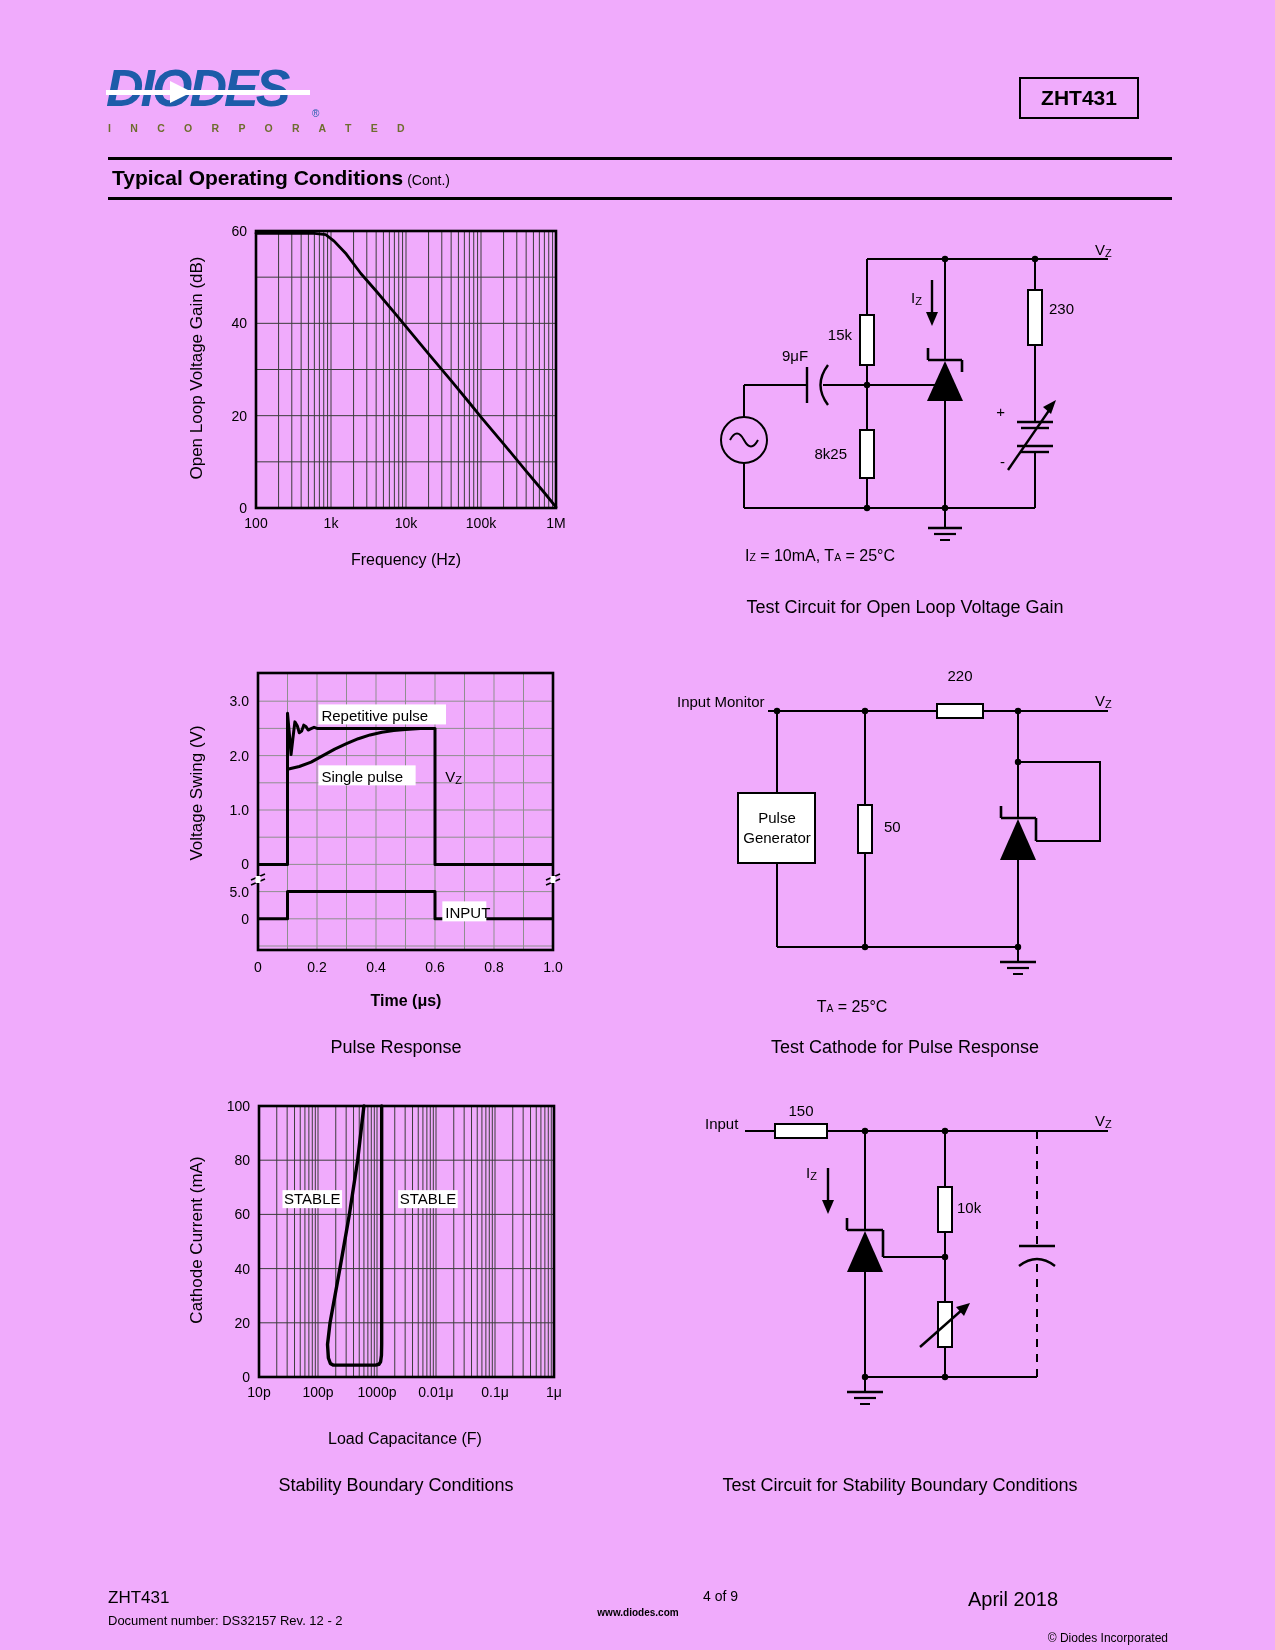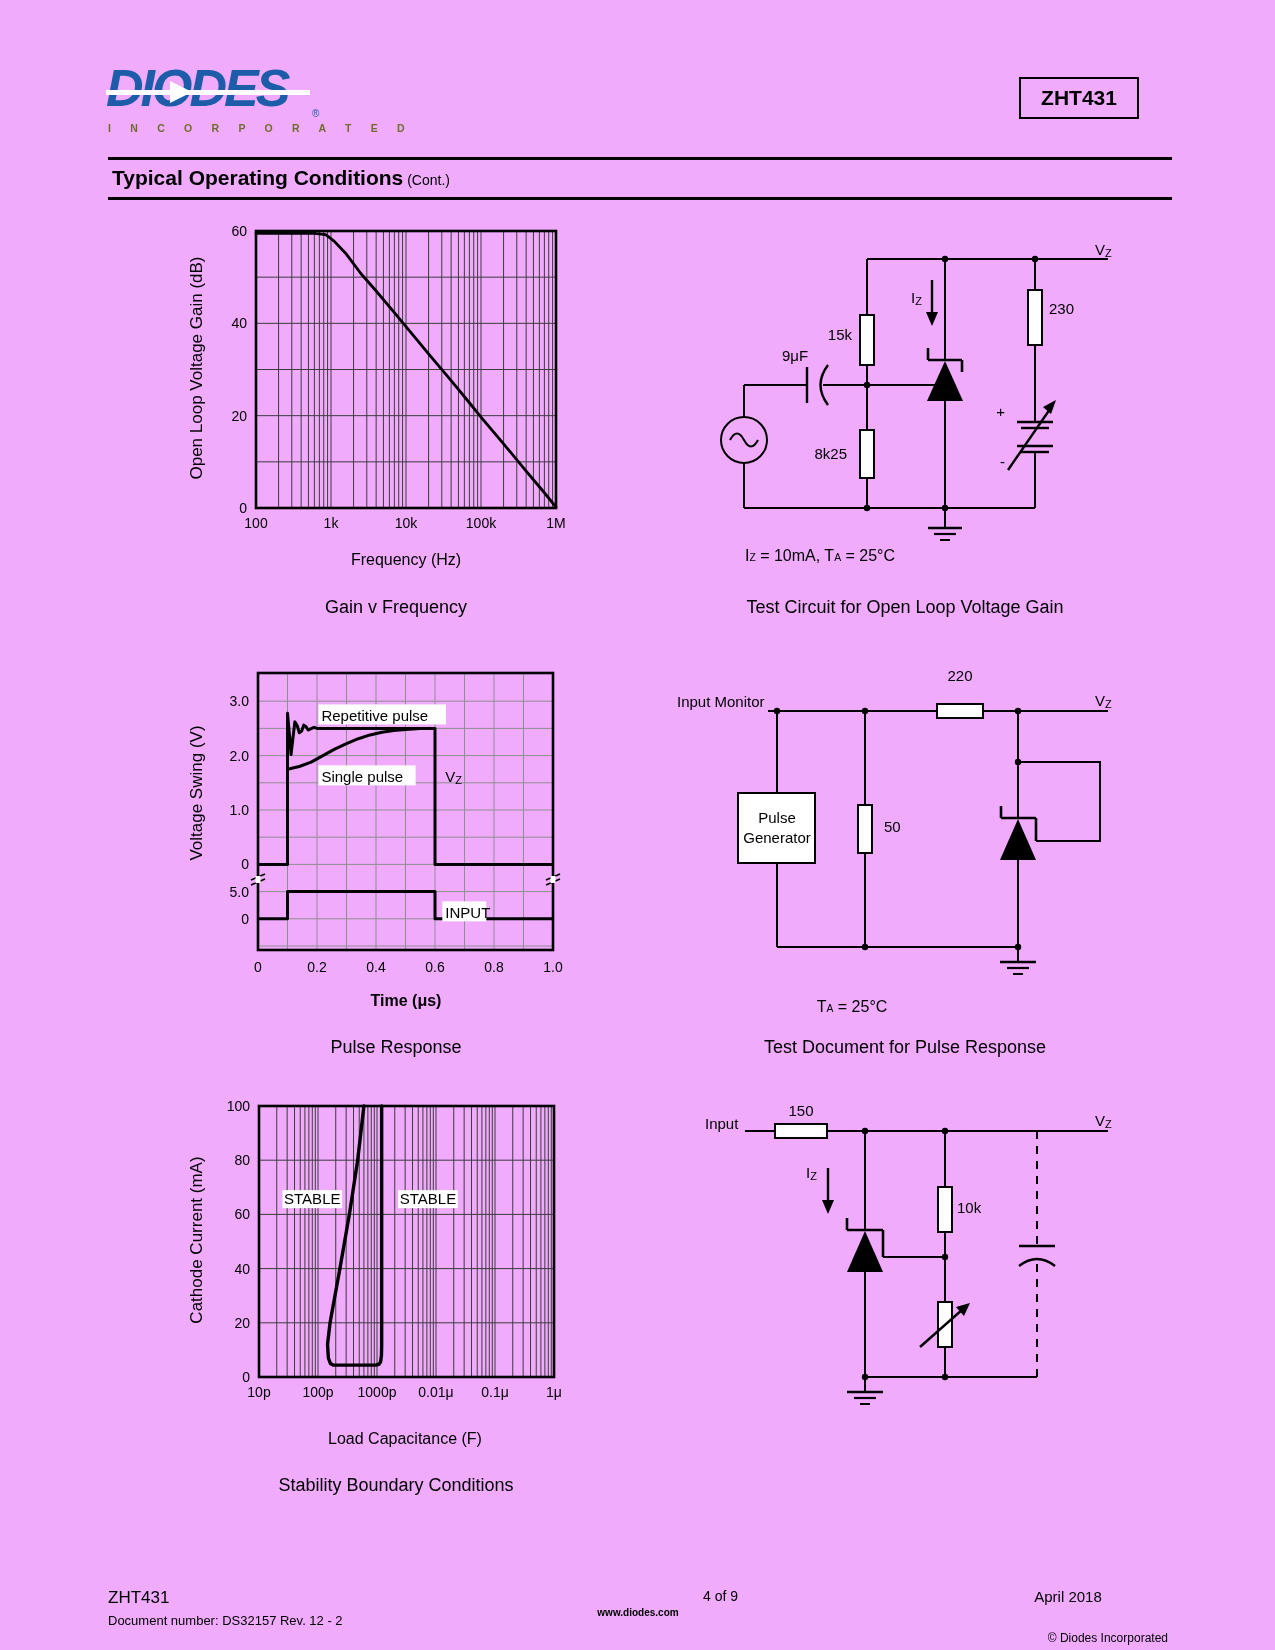--- a/index.html
+++ b/index.html
@@ -28,21 +28,21 @@
   .cap .sb{font-size:0.65em;}
   svg{position:absolute;overflow:visible;}
   svg text{font-family:"Liberation Sans",sans-serif;}
   .ctext{font-size:15px;}
   .csub{font-size:11px;}
   
   .foot-l1{position:absolute;font-size:17px;}
   .foot-l2{position:absolute;font-size:13px;}
   .foot-c1{position:absolute;font-size:14px;text-align:right;}
   .foot-c2{position:absolute;font-size:10px;font-weight:bold;text-align:center;}
-  .foot-r1{position:absolute;font-size:15px;text-align:center;}
+  .foot-r1{position:absolute;font-size:20px;text-align:left;}
   .foot-r2{position:absolute;font-size:12px;text-align:right;margin-top:21px;}
 </style>
 </head>
 <body>
 
 <div class="page">
 
   <div class="abs logo-wrap">
     <div class="logo-word">DIODES</div>
     <div class="logo-stripe"></div>
@@ -105,21 +105,20 @@
       <text x="247" y="328.33333333333337" text-anchor="end" font-size="14">40</text>
       <text x="247" y="236" text-anchor="end" font-size="14">60</text>
       <text x="256" y="528" text-anchor="middle" font-size="14">100</text>
       <text x="331" y="528" text-anchor="middle" font-size="14">1k</text>
       <text x="406" y="528" text-anchor="middle" font-size="14">10k</text>
       <text x="481" y="528" text-anchor="middle" font-size="14">100k</text>
       <text x="556" y="528" text-anchor="middle" font-size="14">1M</text>
       <polyline points="256,233.30833333333334 314.36134377877323,233.30833333333334 325.70641942857196,234.69333333333333 334.10445138686686,241.1566666666667 346.3089986991944,254.08333333333334 360.8455006504028,273.47333333333336 376.1544993495972,291.01666666666665 394.3823530010693,312.71500000000003 406,326.56500000000005 428.5772496747986,353.80333333333334 451.1544993495972,380.58 469.3823530010693,402.74 481,417.0516666666667 503.5772496747986,443.8283333333333 526.1544993495972,471.06666666666666 544.3823530010693,492.765 556,507.07666666666665" fill="none" stroke="#000" stroke-width="2.8" stroke-linejoin="round" stroke-linecap="round"></polyline>
     </svg>
   <div class="abs xlab" style="left:256px;top:551px;width:300px;">Frequency (Hz)</div>
-  <div class="abs figttl" style="left:176px;top:597px;width:440px;">Gain v Frequency</div>
 
   <svg id="circuit1" style="left:620px;top:225px;" width="520" height="330" viewBox="620 225 520 330">
     <line x1="867" y1="259" x2="1108" y2="259" stroke="#000" stroke-width="2"></line>
     <text class="ctext" x="1095" y="255"><tspan>V</tspan><tspan class="csub" dy="2">Z</tspan></text>
     <circle cx="945" cy="259" r="3.2"></circle>
       <circle cx="1035" cy="259" r="3.2"></circle>
 
     <line x1="867" y1="259" x2="867" y2="315" stroke="#000" stroke-width="2"></line>
     <rect x="860" y="315" width="14" height="50" fill="#fff" stroke="#000" stroke-width="2"></rect>
     <line x1="867" y1="365" x2="867" y2="385" stroke="#000" stroke-width="2"></line>
@@ -269,21 +268,21 @@
     <circle cx="865" cy="947" r="3.2"></circle>
       <circle cx="1018" cy="947" r="3.2"></circle>
     <g>
       <line x1="1018" y1="947" x2="1018" y2="962" stroke="#000" stroke-width="2"></line>
       <line x1="1000" y1="962" x2="1036" y2="962" stroke="#000" stroke-width="2.6"></line>
       <line x1="1007" y1="968" x2="1029" y2="968" stroke="#000" stroke-width="2.2"></line>
       <line x1="1013" y1="974" x2="1023" y2="974" stroke="#000" stroke-width="2"></line>
     </g>
   </svg>
   <div class="abs cap" style="left:652px;top:998px;width:400px;"><span>T</span><span class="sb">A</span><span> = 25°C</span></div>
-  <div class="abs figttl" style="left:650px;top:1037px;width:510px;">Test Document for Pulse Response</div>
+  <div class="abs figttl" style="left:650px;top:1037px;width:510px;">Test Cathode for Pulse Response</div>
 
   <div class="abs ylab" style="left:74px;top:1230px;width:246px;">Cathode Current (mA)</div>
   <svg id="chart3" style="left:160px;top:1090px;" width="450" height="330" viewBox="160 1090 450 330">
       <line x1="259" y1="1106" x2="259" y2="1377" stroke="#3c3c3c" stroke-width="1"></line>
       <line x1="276.7607697441749" y1="1106" x2="276.7607697441749" y2="1377" stroke="#3c3c3c" stroke-width="1"></line>
       <line x1="287.15015402846007" y1="1106" x2="287.15015402846007" y2="1377" stroke="#3c3c3c" stroke-width="1"></line>
       <line x1="294.5215394883498" y1="1106" x2="294.5215394883498" y2="1377" stroke="#3c3c3c" stroke-width="1"></line>
       <line x1="300.2392302558251" y1="1106" x2="300.2392302558251" y2="1377" stroke="#3c3c3c" stroke-width="1"></line>
       <line x1="304.910923772635" y1="1106" x2="304.910923772635" y2="1377" stroke="#3c3c3c" stroke-width="1"></line>
       <line x1="308.86078436084114" y1="1106" x2="308.86078436084114" y2="1377" stroke="#3c3c3c" stroke-width="1"></line>
@@ -396,20 +395,21 @@
     <line x1="865" y1="1377" x2="1037" y2="1377" stroke="#000" stroke-width="2"></line>
     <circle cx="865" cy="1377" r="3.2"></circle>
       <circle cx="945" cy="1377" r="3.2"></circle>
     <g>
       <line x1="865" y1="1377" x2="865" y2="1392" stroke="#000" stroke-width="2"></line>
       <line x1="847" y1="1392" x2="883" y2="1392" stroke="#000" stroke-width="2.6"></line>
       <line x1="854" y1="1398" x2="876" y2="1398" stroke="#000" stroke-width="2.2"></line>
       <line x1="860" y1="1404" x2="870" y2="1404" stroke="#000" stroke-width="2"></line>
     </g>
   </svg>
+  <div class="abs figttl" style="left:640px;top:1475px;width:520px;">Test Circuit for Stability Boundary Conditions</div>
 
   <div class="foot-l1" style="left:108px;top:1588px;">ZHT431</div>
   <div class="foot-l2" style="left:108px;top:1613px;">Document number: DS32157  Rev. 12 - 2</div>
   <div class="foot-c1" style="left:538px;top:1588px;width:200px;">4 of 9</div>
   <div class="foot-c2" style="left:538px;top:1607px;width:200px;">www.diodes.com</div>
   <div class="foot-r1" style="left:968px;top:1588px;width:200px;">April 2018</div>
   <div class="foot-r2" style="left:968px;top:1610px;width:200px;">© Diodes Incorporated</div>
 </div>
 
 </body></html>

